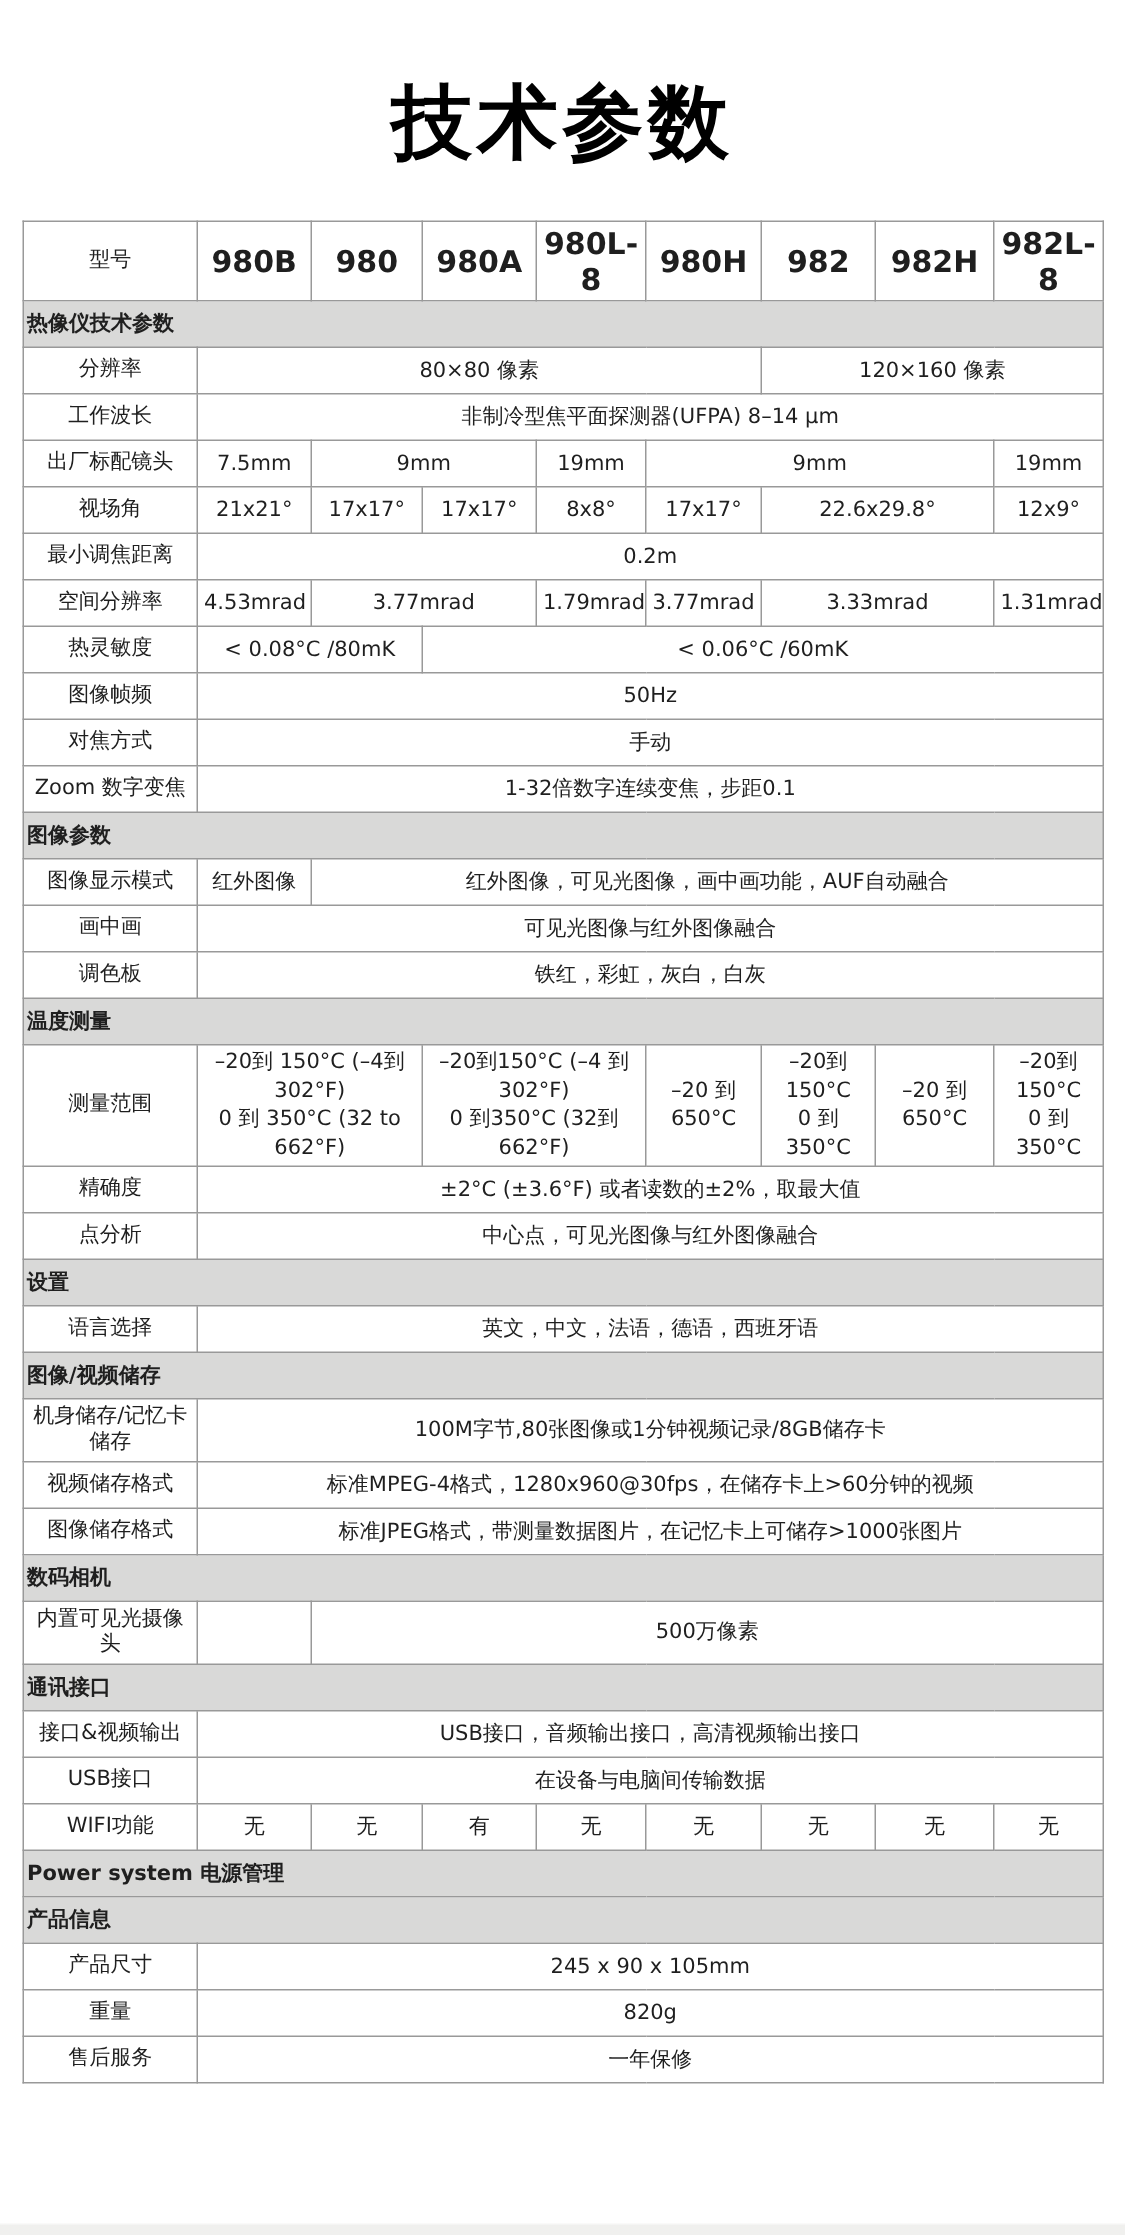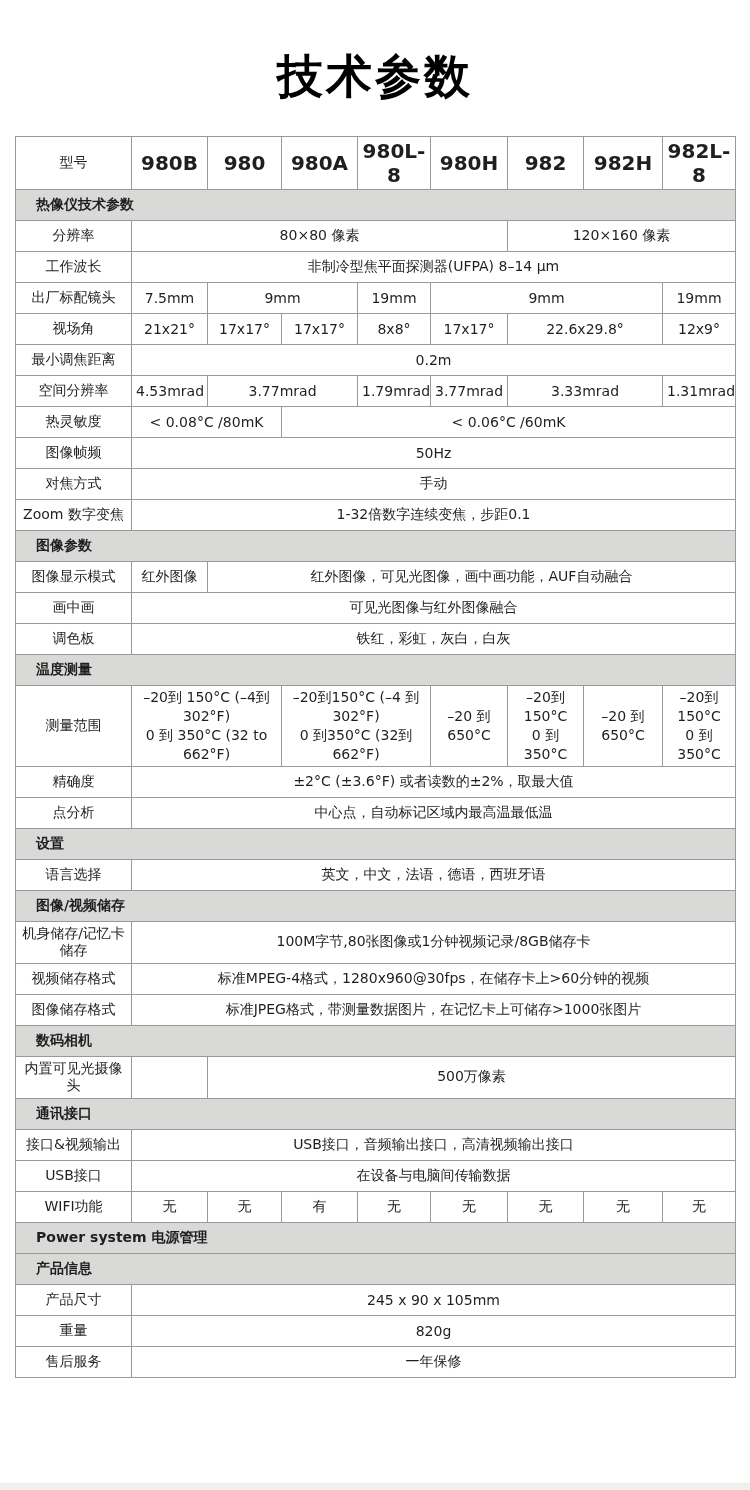--- a/index.html
+++ b/index.html
@@ -8,21 +8,21 @@
     width: 750px; height: 1490px;
     background: #ffffff;
     font-family: "DejaVu Sans", "Liberation Sans", sans-serif;
     color: #1f1f1f;
     position: relative;
     overflow: hidden;
   }
   .page-title {
     margin: 46px 0 28px 0;
     text-align: center;
-    font-size: 46px;
+    font-size: 54px;
     font-weight: 700;
     letter-spacing: 3px;
     color: #000000;
   }
   table.spec-table {
     width: 720px;
     margin: 0 15px;
     border-collapse: collapse;
     table-layout: fixed;
   }
@@ -40,21 +40,21 @@
   td.label-cell {
     text-align: left;
     padding-left: 10px;
     padding-right: 6px;
     font-weight: 600;
     line-height: 1.25;
   }
   tr.section-row td {
     background: #d9d9d8;
     text-align: left;
-    padding-left: 20px;
+    padding-left: 2px;
     font-weight: 600;
   }
   tr.model-row td.data-cell {
     font-weight: 700;
     font-size: 20px;
   }
   td.small {
     font-size: 11px;
     line-height: 1.35;
     padding: 2px 1px;
@@ -194,21 +194,21 @@
           <td colspan="1" class="data-cell small">–20 到650°C</td>
           <td colspan="1" class="data-cell small">–20到150°C
 0 到350°C</td>
         </tr>
         <tr>
           <td class="label-cell">精确度</td>
           <td colspan="8" class="data-cell">±2°C (±3.6°F) 或者读数的±2%，取最大值</td>
         </tr>
         <tr>
           <td class="label-cell">点分析</td>
-          <td colspan="8" class="data-cell">中心点，自动标记区域内最高温最低温</td>
+          <td colspan="8" class="data-cell">中心点，可见光图像与红外图像融合</td>
         </tr>
         <tr class="section-row">
           <td colspan="9">设置</td>
         </tr>
         <tr>
           <td class="label-cell">语言选择</td>
           <td colspan="8" class="data-cell">英文，中文，法语，德语，西班牙语</td>
         </tr>
         <tr class="section-row">
           <td colspan="9">图像/视频储存</td>

